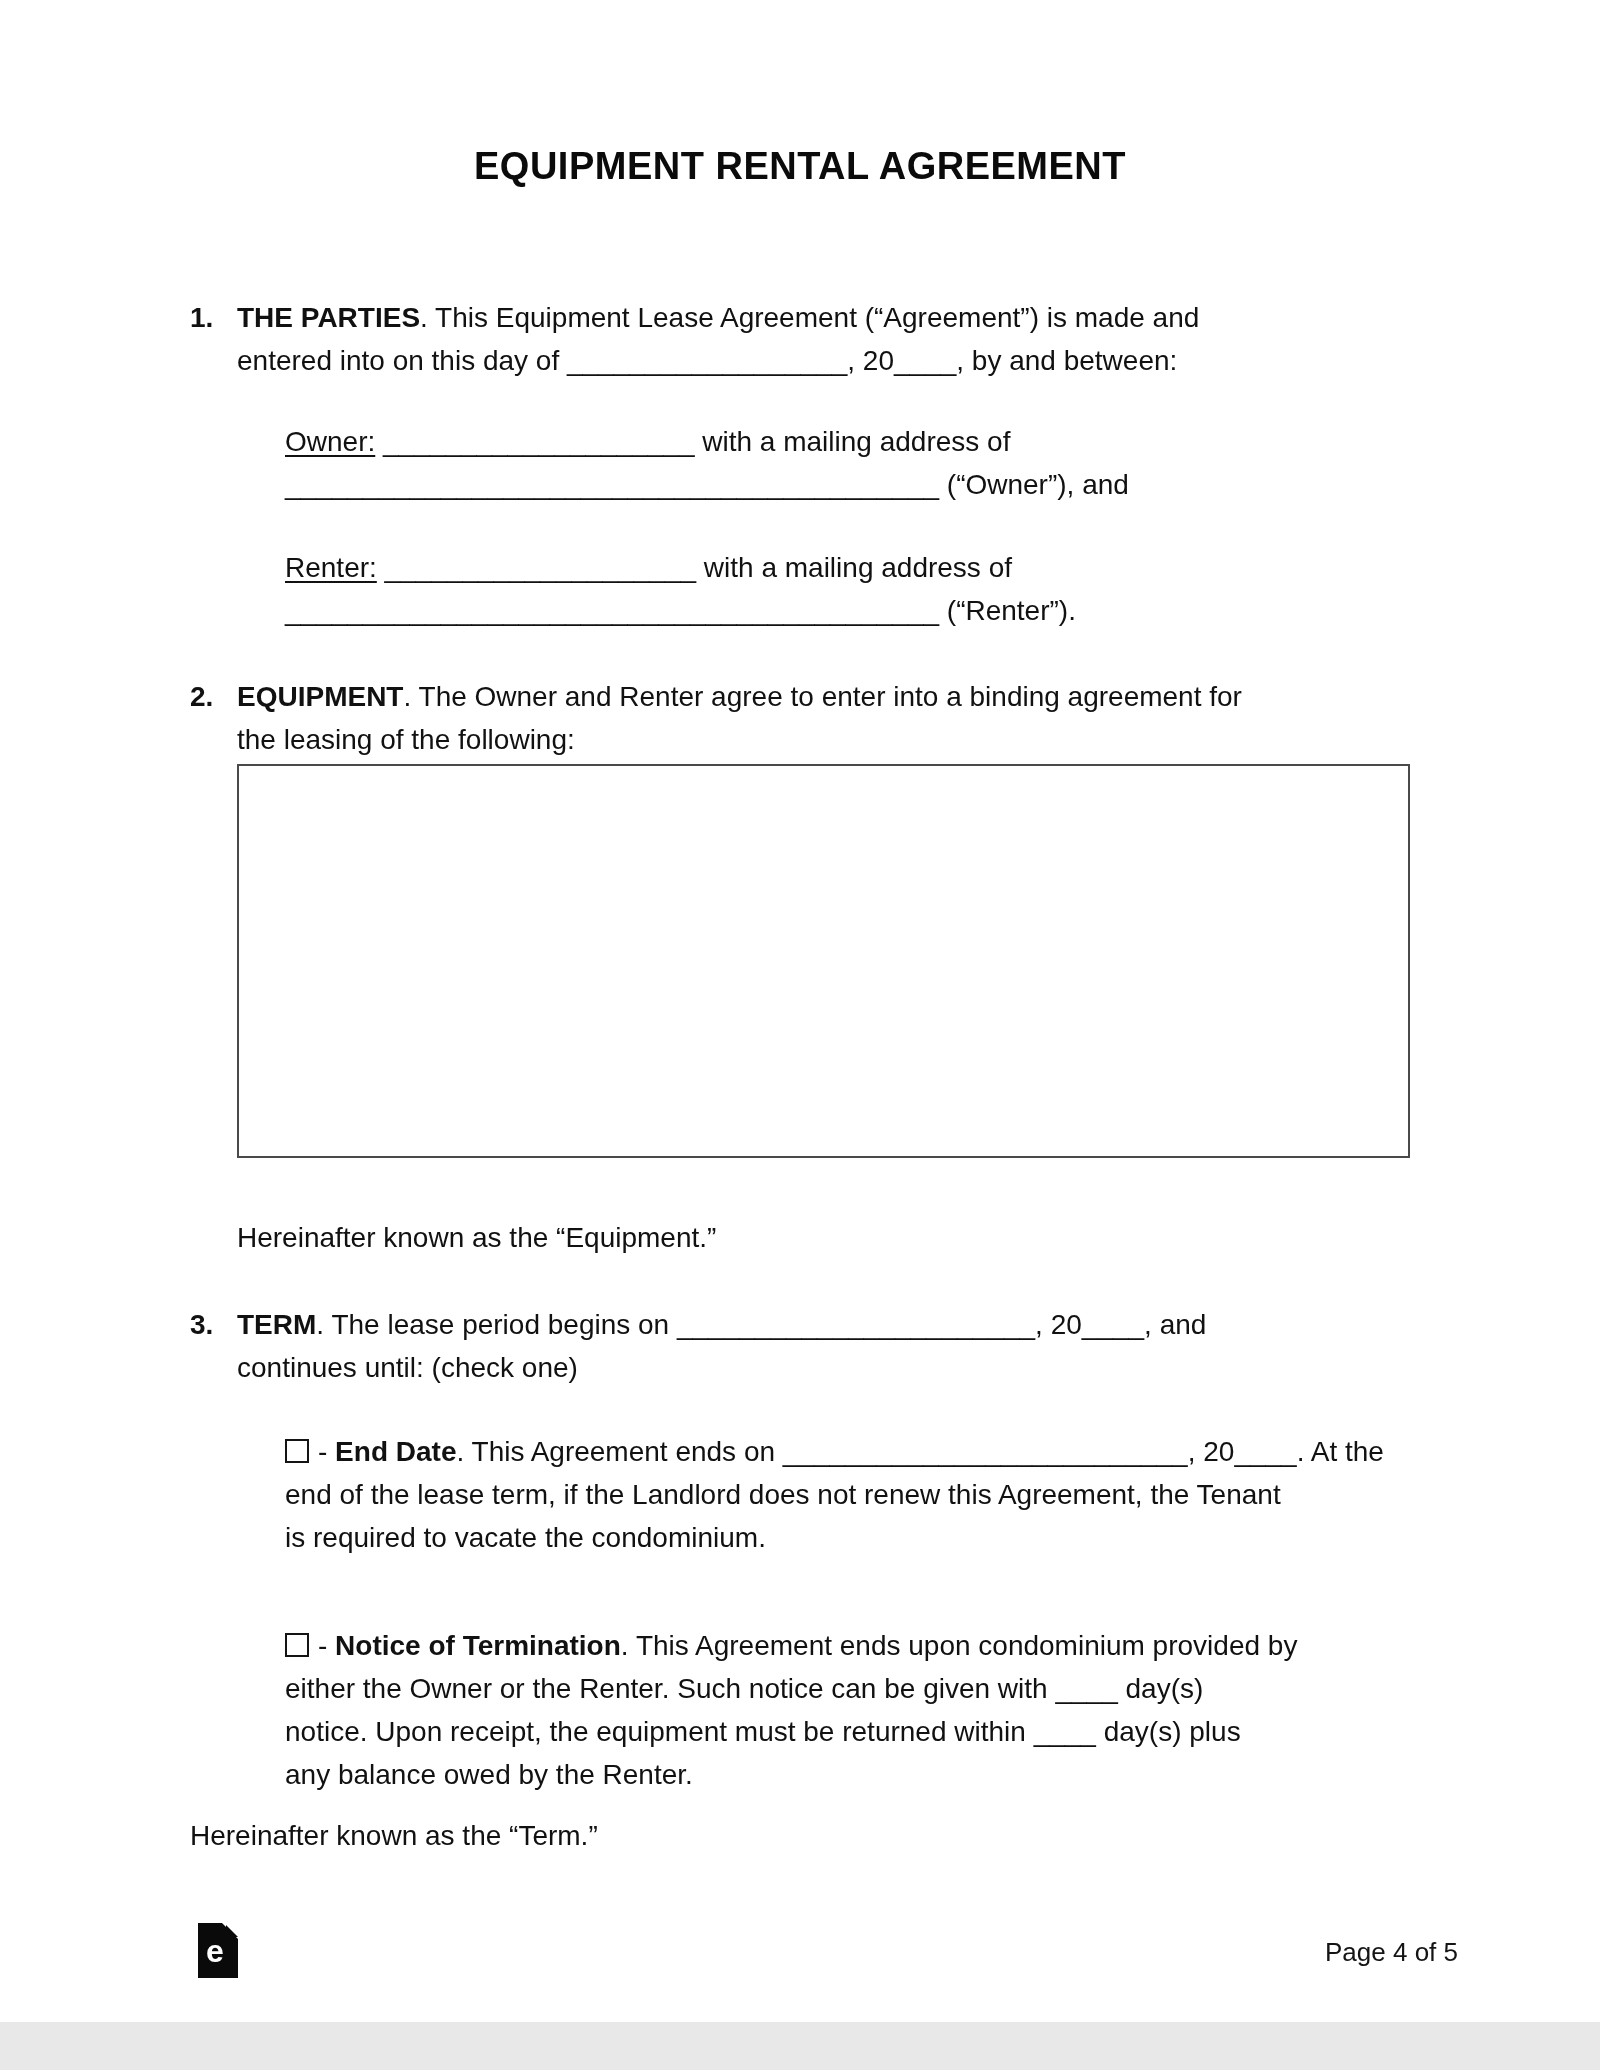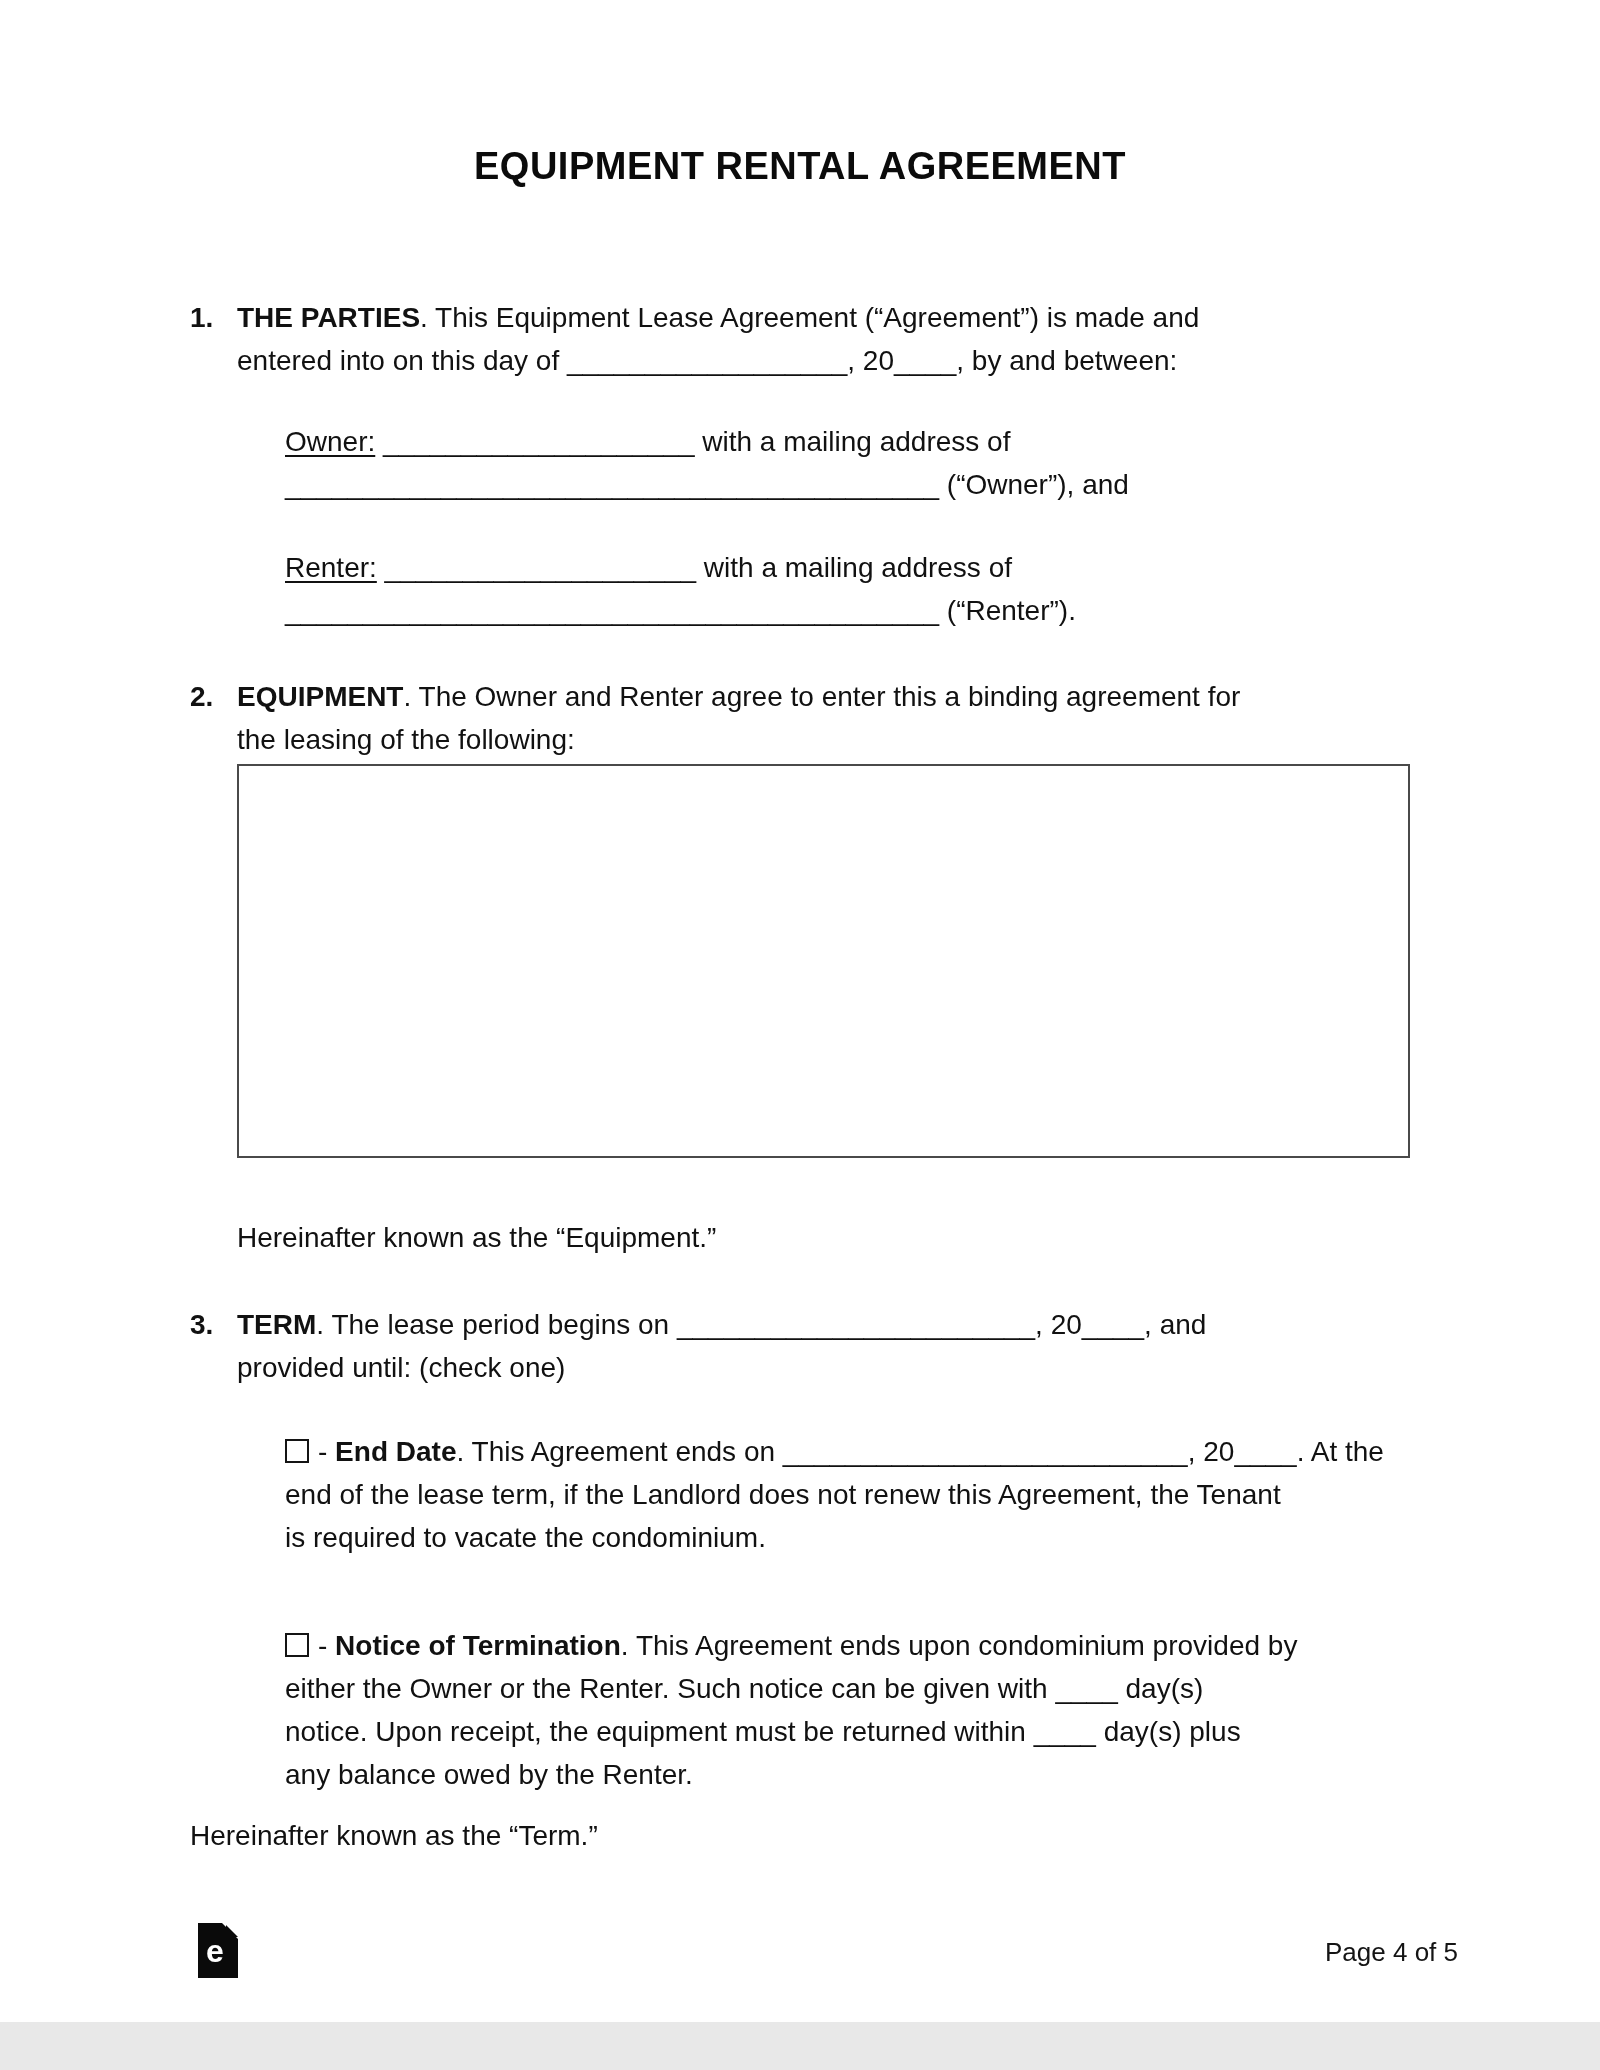--- a/index.html
+++ b/index.html
@@ -113,32 +113,32 @@
       <div class="indent renter-block">
         <div class="ln"><span class="u">Renter:</span><span> ____________________ with a mailing address of</span></div>
         <div class="ln">__________________________________________ (“Renter”).</div>
       </div>
     </div>
   </div>
 
   <div class="section sec-equipment">
     <span class="num">2.</span>
     <div class="body">
-      <div class="ln"><span class="b">EQUIPMENT</span><span>. The Owner and Renter agree to enter this a binding agreement for</span></div>
+      <div class="ln"><span class="b">EQUIPMENT</span><span>. The Owner and Renter agree to enter into a binding agreement for</span></div>
       <div class="ln">the leasing of the following:</div>
       <div class="equip-box"></div>
       <div class="ln hereinafter-equip">Hereinafter known as the “Equipment.”</div>
     </div>
   </div>
 
   <div class="section sec-term">
     <span class="num">3.</span>
     <div class="body">
       <div class="ln"><span class="b">TERM</span><span>. The lease period begins on _______________________, 20____, and</span></div>
-      <div class="ln">provided until: (check one)</div>
+      <div class="ln">continues until: (check one)</div>
 
       <div class="indent enddate-block">
         <div class="ln"><span class="cb"></span><span>- </span><span class="b">End Date</span><span>. This Agreement ends on __________________________, 20____. At the</span></div>
         <div class="ln">end of the lease term, if the Landlord does not renew this Agreement, the Tenant</div>
         <div class="ln">is required to vacate the condominium.</div>
       </div>
 
       <div class="indent notice-block">
         <div class="ln"><span class="cb"></span><span>- </span><span class="b">Notice of Termination</span><span>. This Agreement ends upon condominium provided by</span></div>
         <div class="ln">either the Owner or the Renter. Such notice can be given with ____ day(s)</div>

